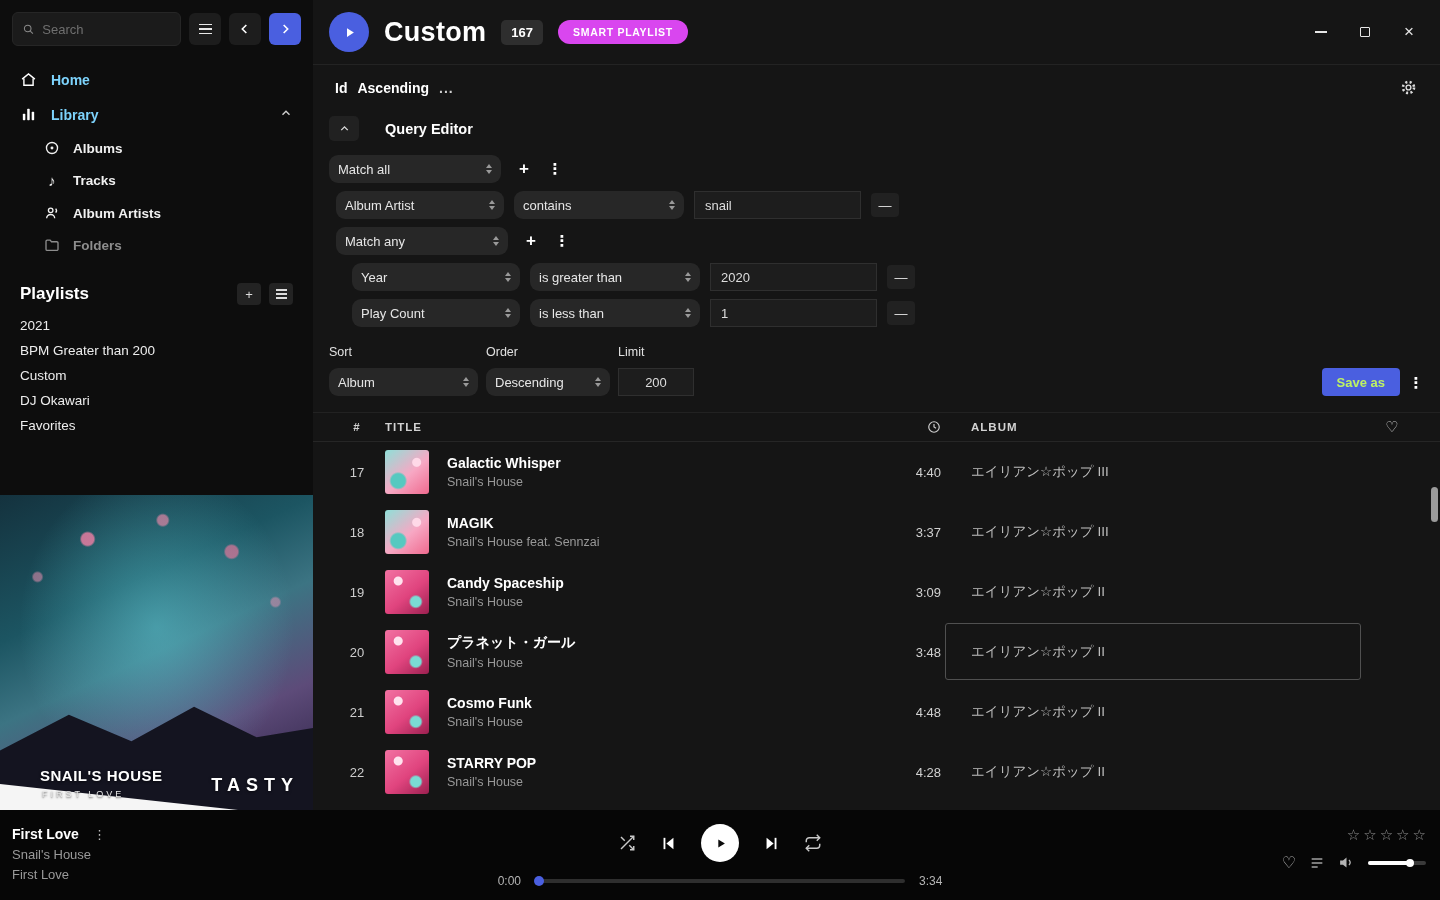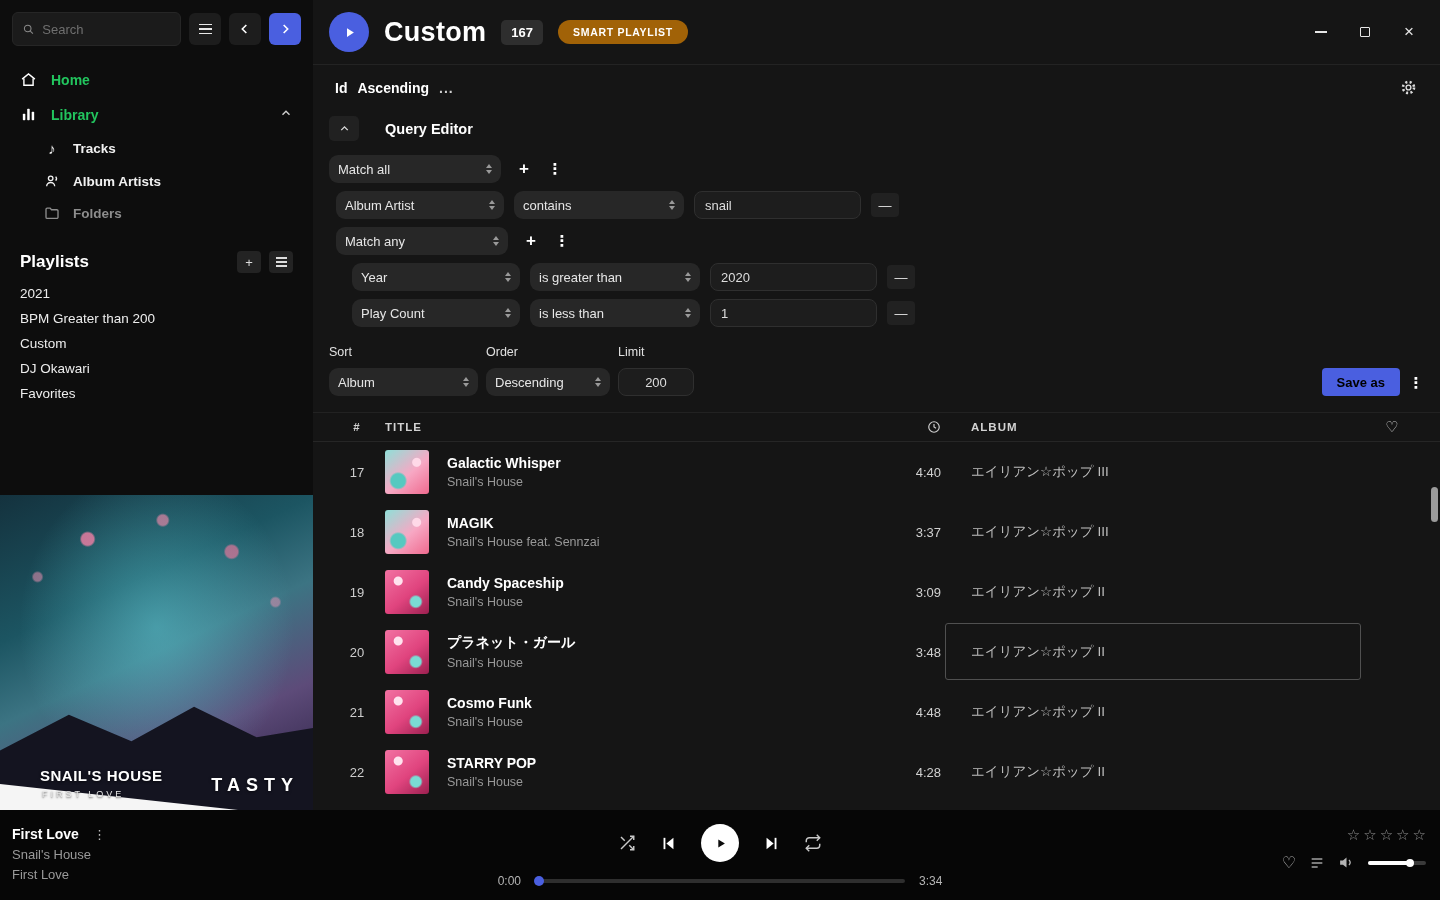--- a/index.html
+++ b/index.html
@@ -18,21 +18,21 @@
     display:flex; align-items:center; padding:0 10px; gap:8px; }
   .search-box input { background:transparent; border:none; outline:none; color:#ddd; font-size:13px; width:100%; }
   .search-box input::placeholder { color:#6f6f6f; }
   .icon-btn { width:32px; height:32px; border-radius:6px; background:#1d1d1d; border:none; color:#fff;
     display:flex; align-items:center; justify-content:center; flex-shrink:0; }
   .icon-btn.accent { background:#4a5fe0; }
   .hamburger { display:flex; flex-direction:column; gap:3px; }
   .hamburger i { display:block; width:13px; height:1.6px; background:#e8e8e8; }
 
   .nav { padding:6px 0 0; }
-  .nav-item { display:flex; align-items:center; gap:14px; padding:9px 20px; font-size:14px; font-weight:bold; color:#22c55e; }
+  .nav-item { display:flex; align-items:center; gap:14px; padding:9px 20px; font-size:14px; font-weight:bold; color:#7dd3fc; }
   .nav-item .chev { margin-left:auto; }
   .sub-item { display:flex; align-items:center; gap:13px; padding:8px 20px 8px 44px; font-size:13.5px; font-weight:bold; color:#f0f0f0; }
   .sub-item.dim { color:#8d8d8d; }
 
   .pl-header { display:flex; align-items:center; padding:22px 20px 8px; gap:8px; }
   .pl-title { font-size:17px; font-weight:bold; flex:1; }
   .pl-btn { width:24px; height:22px; background:#232323; border:none; border-radius:4px; color:#ddd; font-size:13px;
     display:flex; align-items:center; justify-content:center; }
   .pl-lines { display:flex; flex-direction:column; gap:2.5px; }
   .pl-lines i { display:block; width:11px; height:1.5px; background:#ddd; }
@@ -58,21 +58,21 @@
   .art-brand { position:absolute; right:14px; bottom:14px; font-size:18px; font-weight:bold; letter-spacing:6px; color:#fff;
     text-shadow:0 1px 3px rgba(0,0,0,.6); }
 
   
   main { flex:1; background:#151515; position:relative; display:flex; flex-direction:column; overflow:hidden; }
   .page-header { display:flex; align-items:center; gap:15px; height:65px; padding:0 16px; border-bottom:1px solid #232323; }
   .play-circle { width:40px; height:40px; border-radius:50%; background:#4a5fe0; border:none;
     display:flex; align-items:center; justify-content:center; flex-shrink:0; }
   .page-title { font-size:27px; font-weight:800; letter-spacing:.3px; }
   .count-badge { background:#2e2e2e; border-radius:5px; padding:5px 10px; font-size:13px; font-weight:bold; }
-  .smart-pill { background:#a16207; border-radius:12px; padding:6px 15px; font-size:10.5px; font-weight:800; letter-spacing:.7px; }
+  .smart-pill { background:#d946ef; border-radius:12px; padding:6px 15px; font-size:10.5px; font-weight:800; letter-spacing:.7px; }
   .win-controls { margin-left:auto; display:flex; gap:14px; }
   .win-controls button { background:none; border:none; width:30px; height:30px; display:flex; align-items:center; justify-content:center; color:#e6e6e6; font-size:17px; }
   .min-glyph { display:block; width:12px; height:1.6px; background:#e6e6e6; }
   .max-glyph { display:block; width:10px; height:10px; border:1.5px solid #e6e6e6; border-radius:1px; }
 
   .meta-row { display:flex; align-items:center; gap:10px; padding:13px 22px 9px; }
   .meta-sort, .meta-dir { font-size:14px; font-weight:bold; }
   .meta-more { background:none; border:none; color:#cfcfcf; font-size:14px; font-weight:bold; letter-spacing:1px; }
   .gear-btn { margin-left:auto; background:none; border:none; display:flex; align-items:center; }
 
@@ -82,33 +82,33 @@
     display:flex; align-items:center; justify-content:center; }
   .qe-title { font-size:14.5px; font-weight:bold; }
   .qrow { display:flex; align-items:center; gap:10px; margin-bottom:8px; height:28px; }
   .qrow.indent1 { margin-left:7px; }
   .qrow.indent2 { margin-left:23px; }
   .select { height:28px; background:#272727; border-radius:9px; display:flex; align-items:center; gap:8px;
     padding:0 9px; font-size:13px; color:#e6e6e6; cursor:pointer; }
   .ud { display:flex; flex-direction:column; gap:2.5px; margin-left:auto; }
   .ud::before { content:""; border-left:3.5px solid transparent; border-right:3.5px solid transparent; border-bottom:4px solid #9a9a9a; }
   .ud::after  { content:""; border-left:3.5px solid transparent; border-right:3.5px solid transparent; border-top:4px solid #9a9a9a; }
-  .tinput { height:28px; background:#1d1d1d; border:1px solid #2f2f2f; border-radius:8px; color:#ddd; font-size:13px; padding:0 10px; outline:none; }
+  .tinput { height:28px; background:#1d1d1d; border:1px solid #2f2f2f; border-radius:0; color:#ddd; font-size:13px; padding:0 10px; outline:none; }
   .ghost-btn { background:none; border:none; color:#fff; font-size:17px; font-weight:bold; width:26px; height:26px;
     display:flex; align-items:center; justify-content:center; }
   .ghost-btn.kebab { font-size:15px; width:16px; }
   .sq-btn { width:28px; height:24px; background:#212121; border:none; border-radius:4px; color:#e8e8e8; font-size:13px;
     display:flex; align-items:center; justify-content:center; }
   .w-match { width:172px; } .w-field { width:168px; } .w-op { width:170px; } .w-val { width:167px; }
   .w-sort { width:149px; } .w-order { width:124px; } .w-limit { width:76px;text-align:center; }
 
   .sol { display:flex; align-items:flex-end; gap:8px; padding:10px 16px 16px; }
   .sol-group { display:flex; flex-direction:column; gap:9px; }
   .sol-label { font-size:12.5px; color:#e0e0e0; }
-  .save-btn { margin-left:auto; background:#4a5fe0; border:none; border-radius:4px; color:#000000; font-weight:bold;
+  .save-btn { margin-left:auto; background:#4a5fe0; border:none; border-radius:4px; color:#bef264; font-weight:bold;
     font-size:13px; padding:7px 15px; height:28px; }
 
   
   .tl-header { display:grid; grid-template-columns:56px 498px 60px 418px 1fr; align-items:center; height:30px;
     padding:0 16px; color:#d2d2d2; font-size:11.5px; font-weight:bold; letter-spacing:1px;
     border-top:1px solid #222; border-bottom:1px solid #262626; }
   .tl-header .col-num { text-align:center; }
   .tl-header .col-dur { display:flex; justify-content:flex-end; padding-right:2px; }
   .tl-header .col-album { padding-left:28px; }
   .tl-header .col-fav { text-align:center; font-size:15px; font-weight:normal; color:#c9c9c9; }
@@ -213,20 +213,27 @@
             </svg>
           <span>Library</span>
           <span class="chev">
             <svg width="14" height="14" viewBox="0 0 24 24" fill="none" stroke="#cfcfcf" stroke-width="2.4">
                 <polyline points="6,15 12,9 18,15"></polyline>
               </svg>
           </span>
         </div>
 
         <div class="sub-item">
+          <svg width="16" height="16" viewBox="0 0 24 24">
+              <circle cx="12" cy="12" r="8.3" fill="none" stroke="currentColor" stroke-width="2"></circle>
+              <circle cx="12" cy="12" r="2.2" fill="currentColor"></circle>
+            </svg>
+          <span>Albums</span>
+        </div>
+        <div class="sub-item">
           <span style="font-size:15px; width:16px; text-align:center;">♪</span>
           <span>Tracks</span>
         </div>
         <div class="sub-item">
           <svg width="16" height="16" viewBox="0 0 24 24" fill="none" stroke="currentColor" stroke-width="2">
               <circle cx="10" cy="8" r="3.4"></circle>
               <path d="M4 20c0-3.4 2.7-5.8 6-5.8s6 2.4 6 5.8"></path>
               <path d="M17.5 5.5a4.5 4.5 0 0 1 0 6"></path>
             </svg>
           <span>Album Artists</span>

